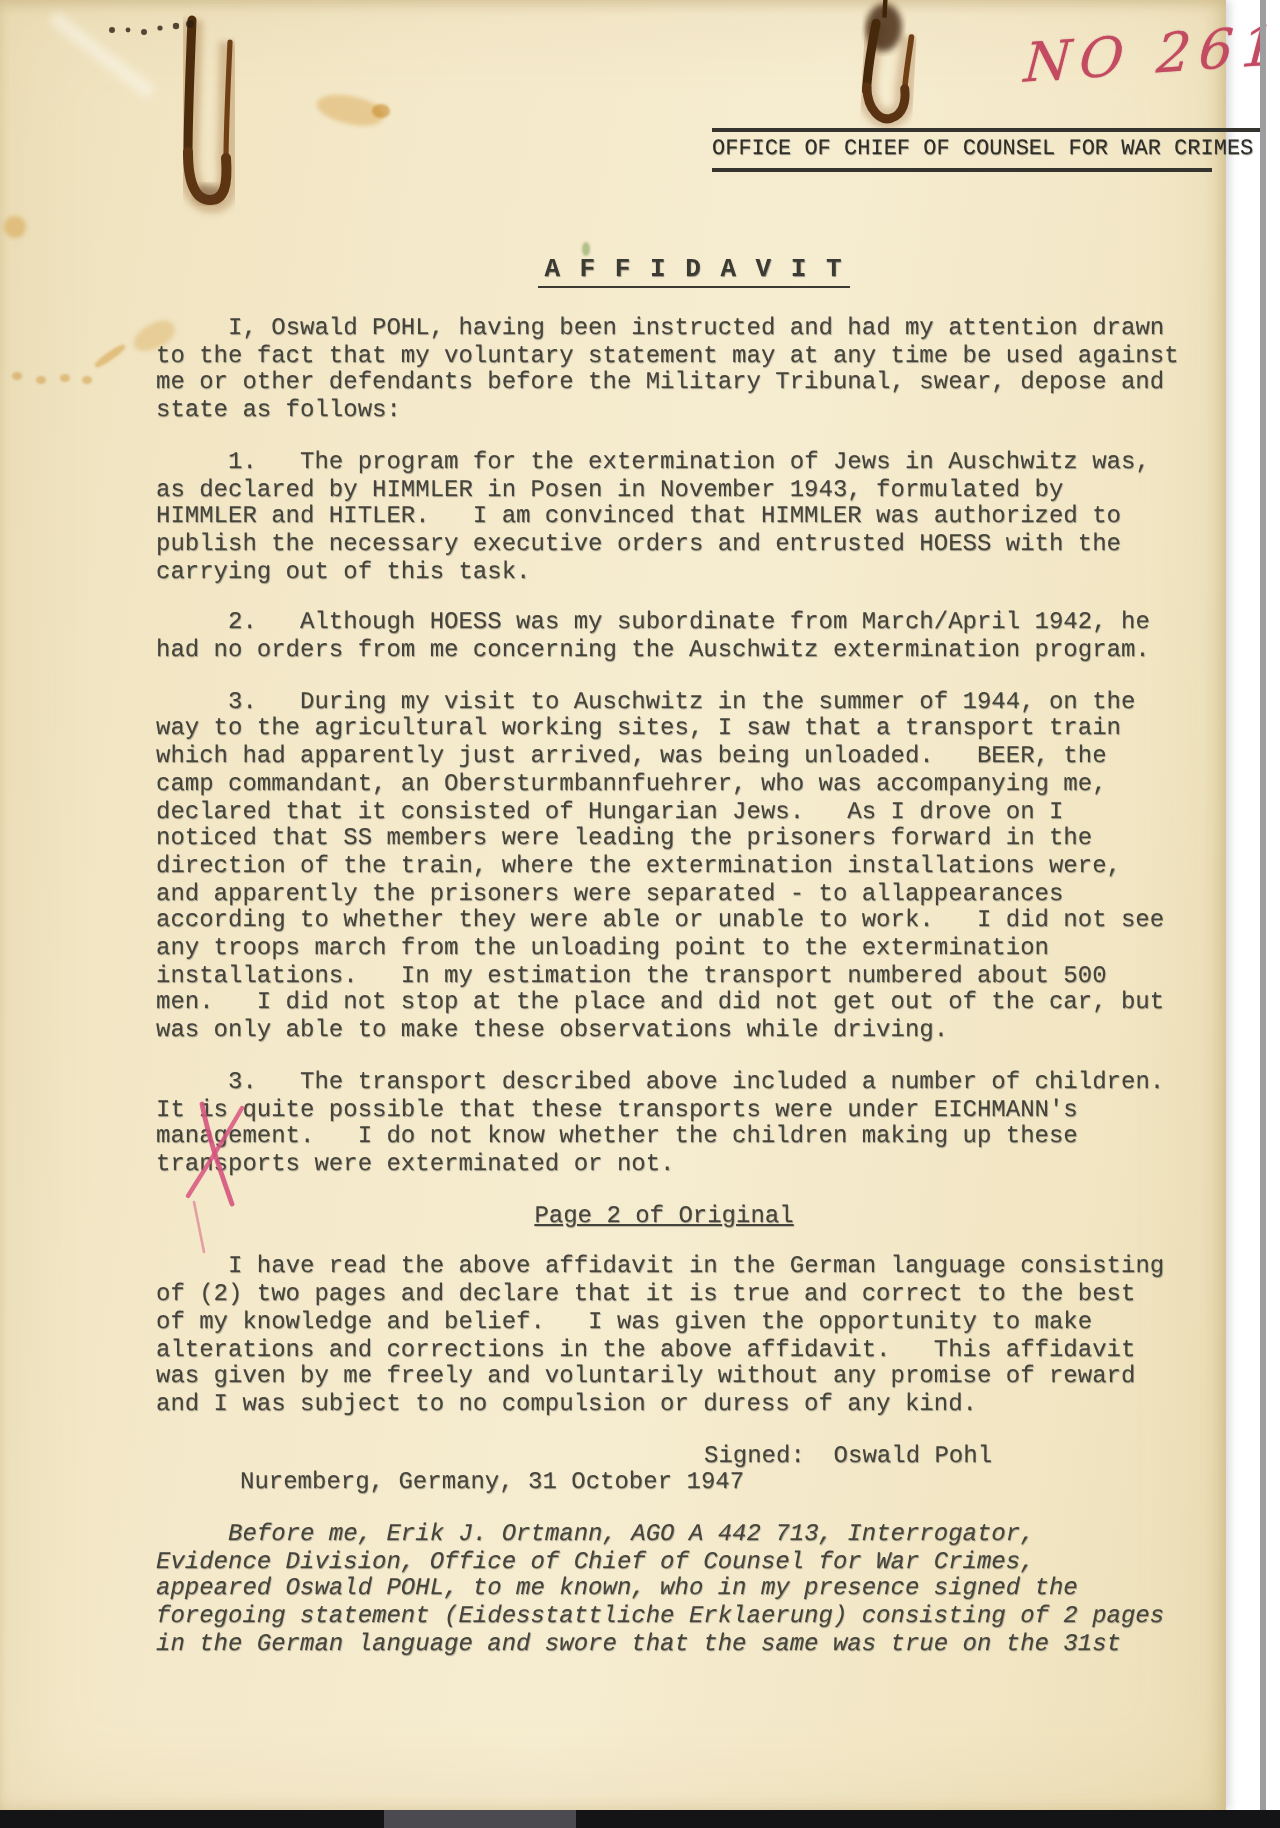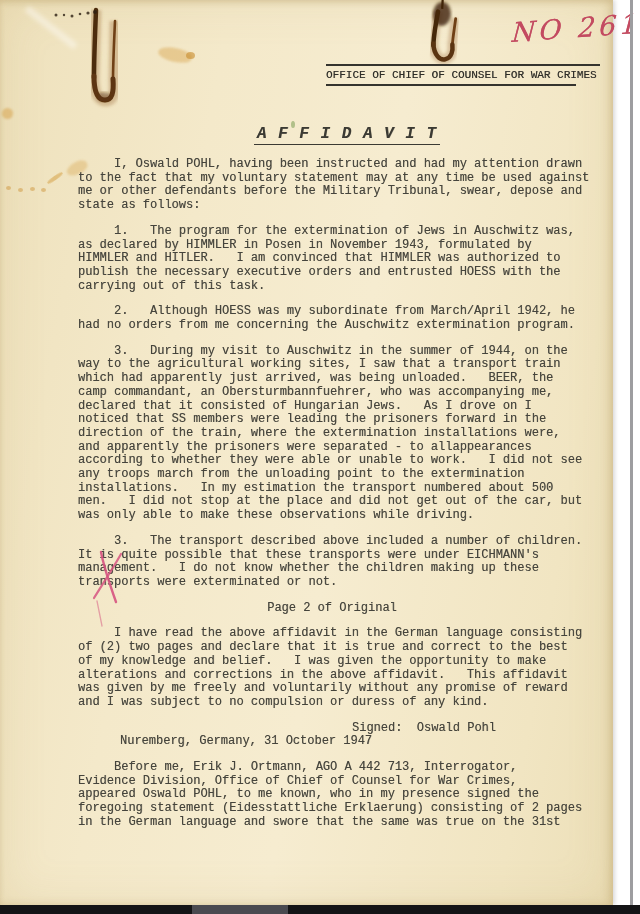--- a/index.html
+++ b/index.html
@@ -33,39 +33,39 @@
   .dot{width:5px;height:4px;background:rgba(205,150,60,.5);border-radius:50%;filter:blur(.4px);}
   .d1{left:6px;top:186px;} .d2{left:18px;top:188px;} .d3{left:30px;top:187px;} .d4{left:41px;top:188px;}
   .greenspeck{left:291px;top:121px;width:4px;height:7px;background:rgba(110,150,70,.5);
       border-radius:50%;filter:blur(.5px);}
   
   .hand-number{position:absolute;left:512px;top:13px;width:110px;
       font-family:"DejaVu Serif",serif;font-style:italic;font-size:27px;
       color:#c34b61;letter-spacing:4px;transform:rotate(-4deg) skewX(-8deg);
       text-shadow:0 0 .6px rgba(195,75,97,.8);white-space:nowrap;}
   
-  .doc-header{position:absolute;left:326px;top:64px;width:274px;
+  .doc-header{position:absolute;left:356px;top:64px;width:274px;
       font-size:11px;line-height:14px;color:#2e2d28;
       text-shadow:.3px .3px .4px rgba(46,45,40,.55);white-space:nowrap;}
   .doc-header .l1{border-top:2px solid #35342e;padding-top:2px;}
   .doc-header .rule{width:250px;height:2px;background:#35342e;margin-top:2px;}
   
   .title-row{position:absolute;left:89px;top:125px;width:516px;text-align:center;}
-  .title-row span{display:inline-block;font-size:16px;font-weight:bold;color:#3b3a33;
+  .title-row span{display:inline-block;font-size:13px;font-weight:bold;color:#3b3a33;
       letter-spacing:1px;border-bottom:1.5px solid #3b3a33;padding:0 3px 1px;
-      text-shadow:.3px .3px .4px rgba(59,58,51,.5);white-space:pre;font-style:italic;}
+      text-shadow:.3px .3px .4px rgba(59,58,51,.5);white-space:pre;}
   
   .doc-body{position:absolute;left:78px;top:158px;width:522px;
       font-size:12px;line-height:13.7px;color:#45443c;
       text-shadow:.3px .3px .45px rgba(69,68,60,.5);}
   .doc-body p{margin:0 0 12px;white-space:pre-wrap;}
-  .doc-body .page-note{text-align:center;position:relative;left:-7px;}
+  .doc-body .page-note{text-align:center;position:relative;left:-7px;text-decoration:underline;}
   .doc-body .signed{padding-left:274px;margin-bottom:0;}
   .doc-body .place-date{padding-left:42px;}
-  .doc-body .closing{margin-top:0;margin-bottom:0;}
+  .doc-body .closing{margin-top:0;margin-bottom:0;font-style:italic;}
   svg{position:absolute;overflow:visible;}
 </style>
 </head>
 <body>
 
 <div class="scan">
   <div class="page">
 
     <div class="stain crease"></div>
     <div class="stain y1"></div>

